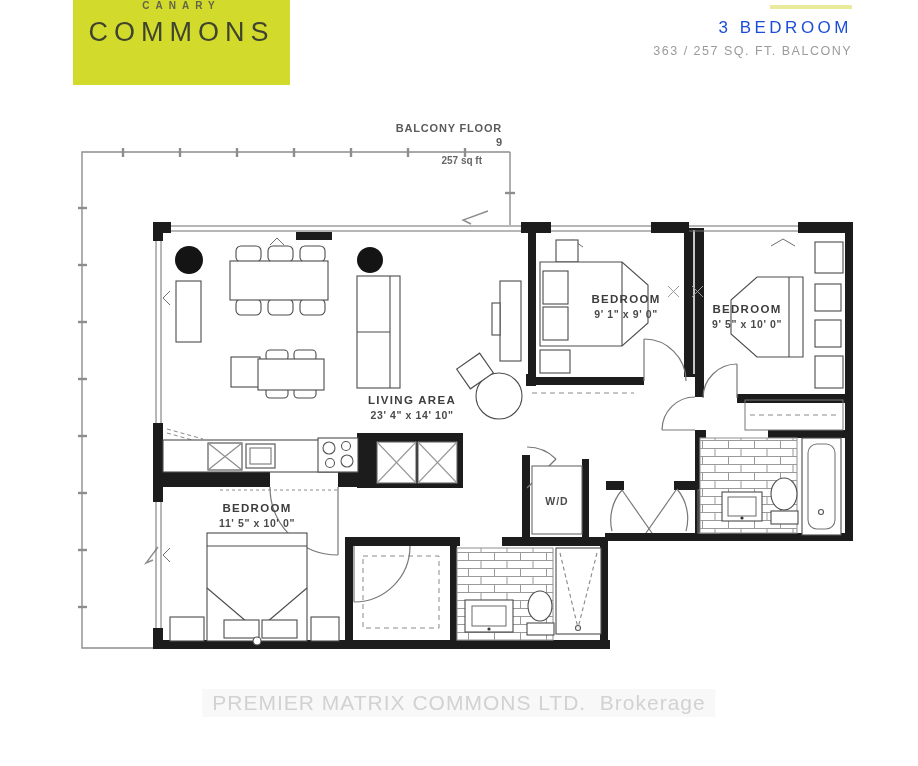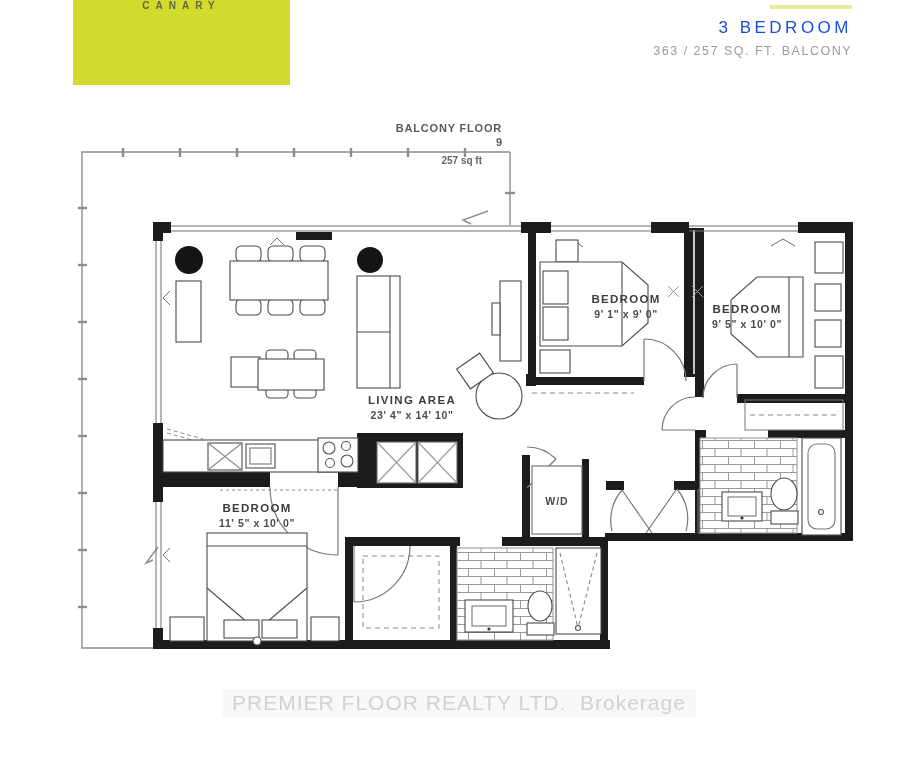--- a/index.html
+++ b/index.html
@@ -31,20 +31,21 @@
              font-size:21px;letter-spacing:1px;color:#d2d2d2;white-space:pre;
              background:rgba(243,243,243,0.55);padding:2px 10px;}
 </style>
 </head>
 <body>
 
 <div class="canvas">
 
   <div class="logo" style="background:#d2da2c;">
     <div class="logo-top" style="color:#63654a;">CANARY</div>
+    <div class="logo-main" style="color:#3f442e;">COMMONS</div>
   </div>
 
   <div class="accent-bar" style="background:#e9ea9b;"></div>
 
   <div class="unit-info">
     <div class="unit-type">3 BEDROOM</div>
     <div class="unit-balcony">363 / 257 SQ. FT. BALCONY</div>
   </div>
 
   <div class="plan">
@@ -283,14 +284,14 @@
       <div class="rname">BEDROOM</div>
       <div class="rdims">9' 5" x 10' 0"</div>
     </div>
     <div class="rlabel" style="left:257px;top:502px;">
       <div class="rname">BEDROOM</div>
       <div class="rdims">11' 5" x 10' 0"</div>
     </div>
     <div class="wd-label">W/D</div>
   </div>
 
-  <div class="watermark">PREMIER FLOOR REALTY LTD.  Brokerage</div>
+  <div class="watermark">PREMIER MATRIX COMMONS LTD.  Brokerage</div>
 </div>
 
 </body></html>

